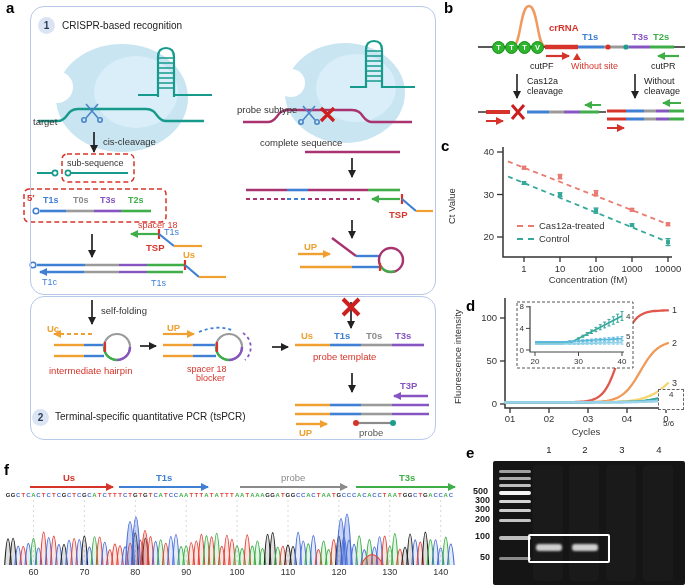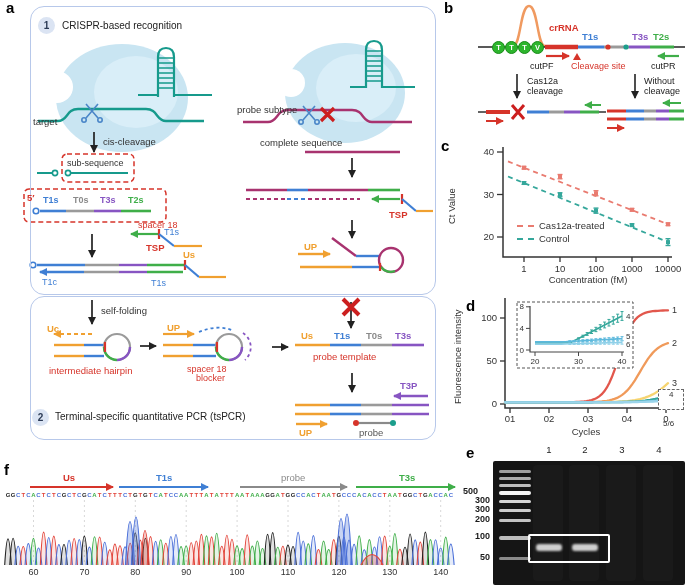--- a/index.html
+++ b/index.html
@@ -664,21 +664,21 @@
 
 <span class="L red b" style="left:549px;top:23px">crRNA</span>
 <div class="pam" style="left:492px;top:41px">T</div>
 <div class="pam" style="left:505px;top:41px">T</div>
 <div class="pam" style="left:518px;top:41px">T</div>
 <div class="pam" style="left:531px;top:41px">V</div>
 <span class="L blue b" style="left:582px;top:32px">T1s</span>
 <span class="L purple b" style="left:632px;top:32px">T3s</span>
 <span class="L green b" style="left:653px;top:32px">T2s</span>
 <span class="L s9 ink" style="left:530px;top:62px">cutPF</span>
-<span class="L s9 red" style="left:571px;top:62px">Cleavage site</span>
+<span class="L s9 red" style="left:571px;top:62px">Without site</span>
 <span class="L s9 ink" style="left:651px;top:62px">cutPR</span>
 <span class="L s9 ink" style="left:527px;top:77px">Cas12a</span>
 <span class="L s9 ink" style="left:527px;top:87px">cleavage</span>
 <span class="L s9 ink" style="left:644px;top:77px">Without</span>
 <span class="L s9 ink" style="left:644px;top:87px">cleavage</span>
 
 <div class="vlabel" style="left:446px;top:224px">Ct Value</div>
 <span class="L cc" style="left:588px;top:275px">Concentration (fM)</span>
 <div class="dash" style="left:517px;top:225px;border-color:#e97b70"></div>
 <span class="L" style="left:539px;top:221px">Cas12a-treated</span>
@@ -706,21 +706,21 @@
       <div class="gelband" style="left: 6px; width: 32px; top: 16px; height: 3px; background: rgb(171, 171, 171);"></div>
       <div class="gelband" style="left: 6px; width: 32px; top: 9px; height: 3px; background: rgb(159, 159, 159);"></div>
   <div class="lanecol" style="left:40px;top:4px;width:30px;height:116px"></div>
   <div class="lanecol" style="left:76px;top:4px;width:30px;height:116px"></div>
   <div class="lanecol" style="left:113px;top:4px;width:30px;height:116px"></div>
   <div class="lanecol" style="left:150px;top:4px;width:30px;height:116px"></div>
   <div class="samband" style="left:43px;top:83px;width:26px"></div>
   <div class="samband" style="left:79px;top:83px;width:26px"></div>
   <div class="wbox" style="left:35px;top:73px;width:78px;height:25px"></div>
 </div>
-<span class="ladlab" style="left:446px;top:487px">500</span>
+<span class="ladlab" style="left:456px;top:487px">500</span>
 <span class="ladlab" style="left:458px;top:496px">300</span>
 <span class="ladlab" style="left:458px;top:505px">300</span>
 <span class="ladlab" style="left:458px;top:515px">200</span>
 <span class="ladlab" style="left:458px;top:532px">100</span>
 <span class="ladlab" style="left:458px;top:553px">50</span>
 
 <span class="L red b" style="left:63px;top:473px">Us</span>
 <span class="L blue b" style="left:156px;top:473px">T1s</span>
 <span class="L gray" style="left:281px;top:473px">probe</span>
 <span class="L green b" style="left:399px;top:473px">T3s</span>

